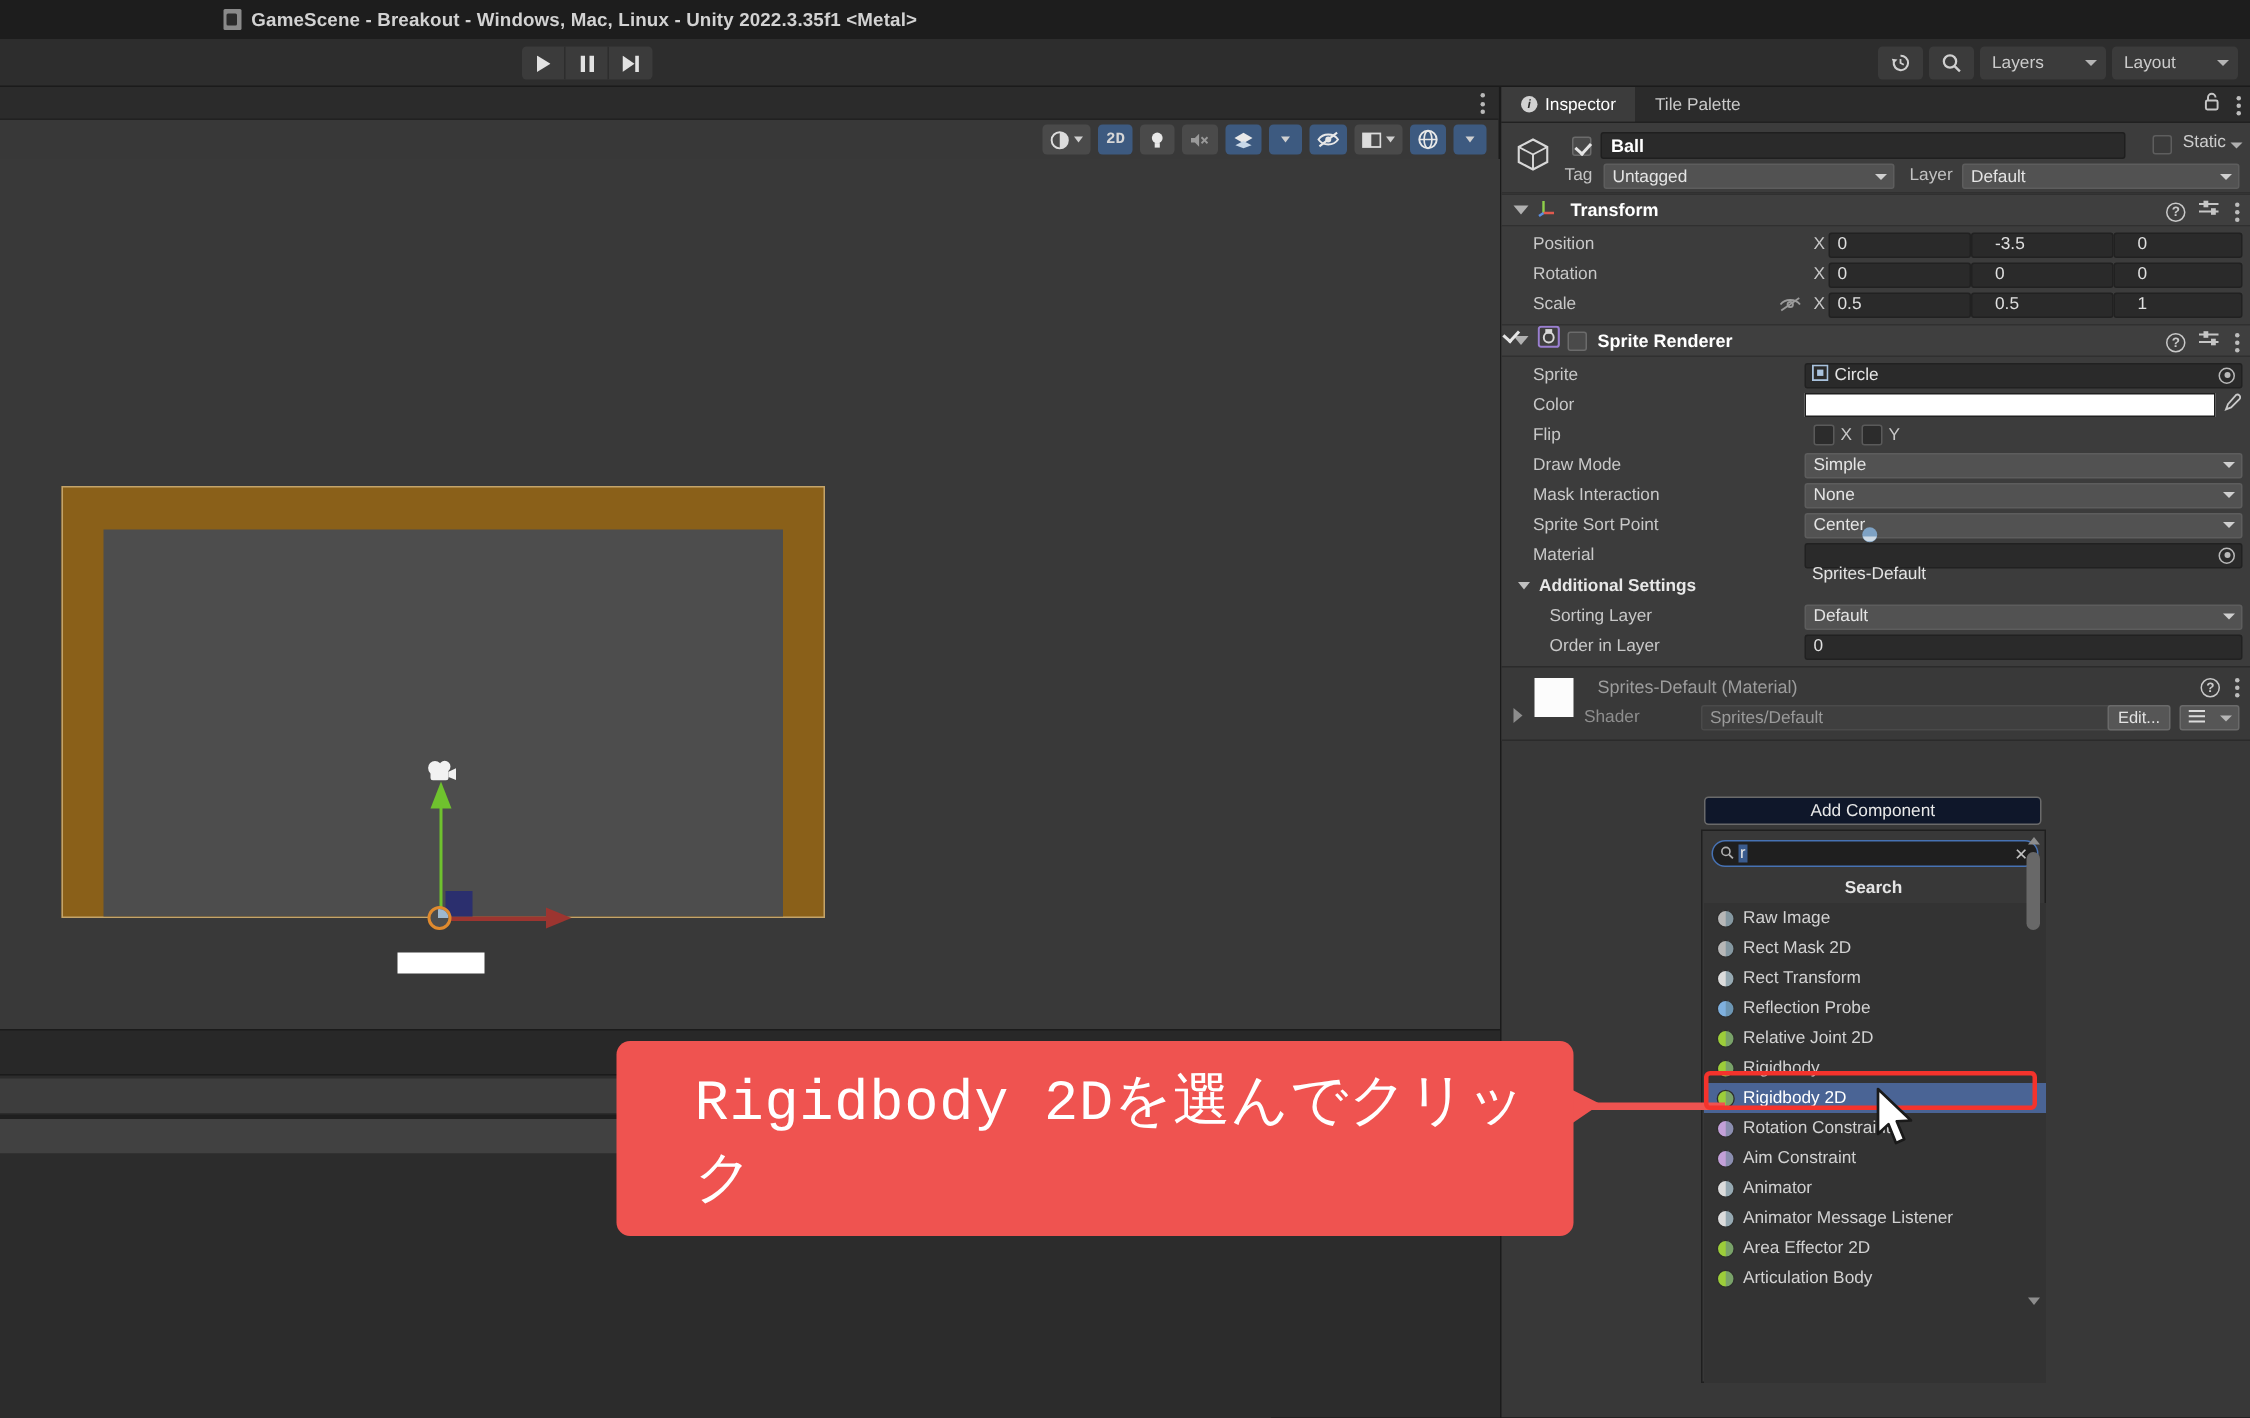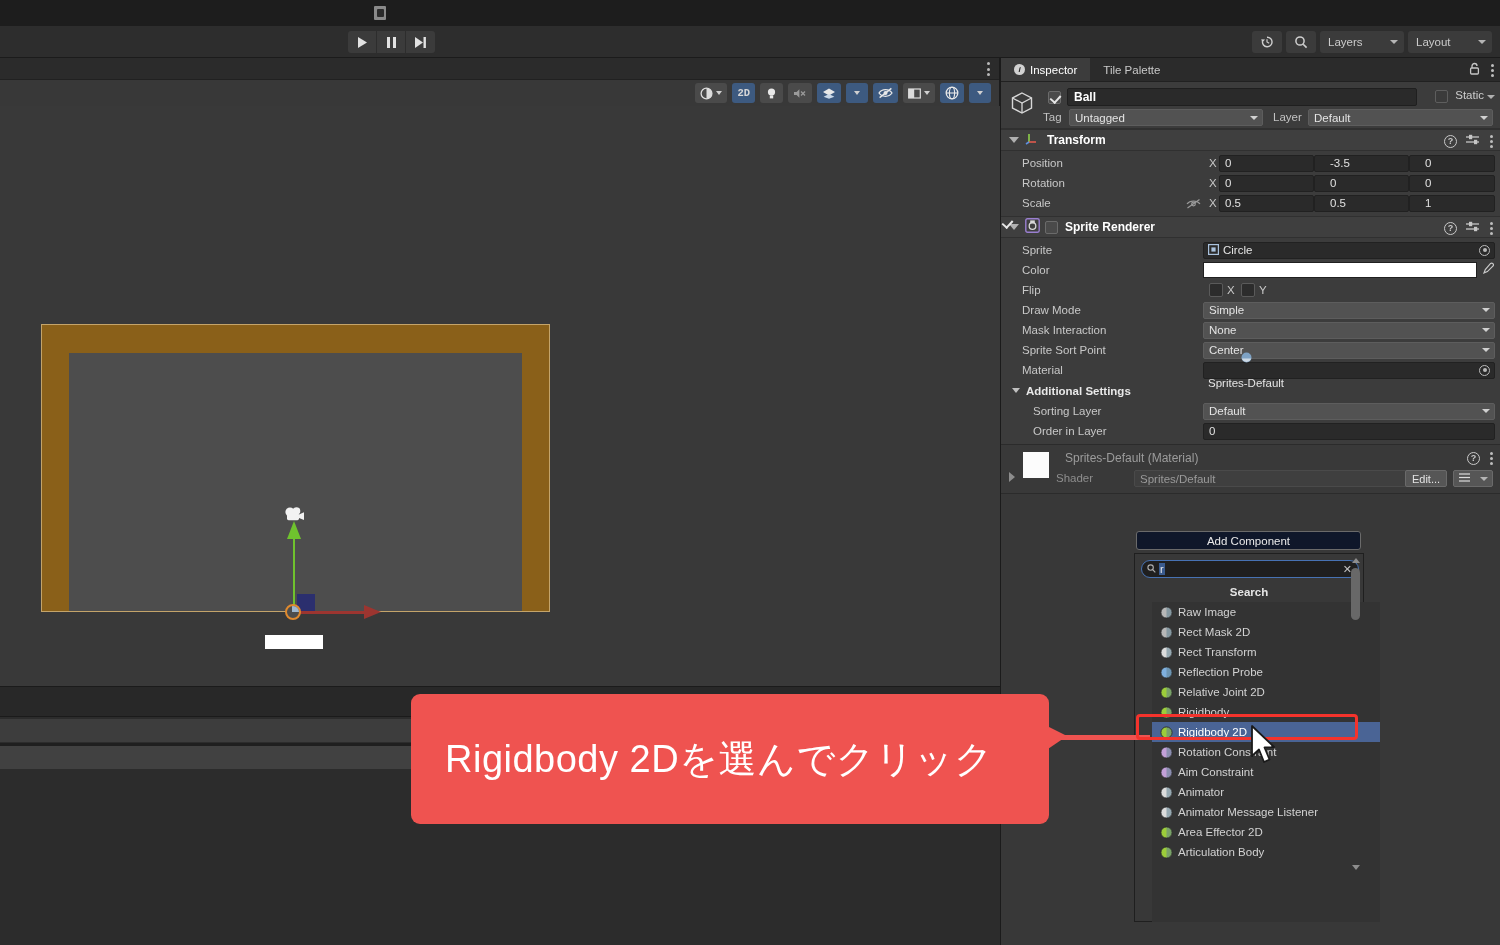--- a/index.html
+++ b/index.html
@@ -329,21 +329,21 @@
   }
   .mag{ color:#a8a8a8; font-size:9px; }
   .search-val{ color:#e8e8e8; font-size:11px; background:#3a5b8e; padding:0 1px; }
   .search-x{ margin-left:auto; color:#c2c2c2; font-size:11px; }
   .search-title{
     position:absolute; left:0; top:28px; width:100%; height:20px;
     display:flex; align-items:center; justify-content:center;
     color:#e5e5e5; font-size:11.5px; font-weight:bold;
   }
   .list-area{
-    position:absolute; left:17px; top:48px; width:228px; height:320px;
+    position:absolute; left:1px; top:48px; width:228px; height:320px;
     background:#333333; overflow:hidden;
   }
   .list-item{
     position:relative; height:20px; display:flex; align-items:center;
     gap:5px; padding-left:8px; color:#d2d2d2; font-size:11.5px;
   }
   .list-item.sel{ background:#4a6495; color:#ffffff; }
   .li-ico{ width:13px; height:13px; flex:none; }
   .scroll-track{
     position:absolute; right:2px; top:4px; width:11px; height:312px;
@@ -360,22 +360,22 @@
   }
 
   
   .callout{
     position:absolute; left:411px; top:694px; width:638px; height:130px;
     background:#ef5350; border-radius:9px;
     display:flex; align-items:center;
     z-index:40;
   }
   .callout-text{
-    color:#ffffff; font-size:38px; padding-left:34px; letter-spacing:.5px;
-    font-family:Liberation Sans, sans-serif;
+    color:#ffffff; font-size:38px; padding-left:52px; letter-spacing:.5px;
+    font-family:Liberation Mono, monospace;
   }
   .callout-tail{
     position:absolute; left:1045px; top:725px; width:22px; height:26px;
     background:#ef5350; z-index:39;
     clip-path:polygon(0 0,100% 42%,0 100%);
   }
   .callout-line{
     position:absolute; left:1060px; top:735px; width:90px; height:5px;
     background:#ef5350; z-index:39;
   }
@@ -389,20 +389,21 @@
   }
 </style>
 </head>
 <body>
 
 <div id="root">
 
   <div class="titlebar">
     <div class="title">
       <span class="unity-doc-icon"></span>
+      <span>GameScene - Breakout - Windows, Mac, Linux - Unity 2022.3.35f1 &lt;Metal&gt;</span>
     </div>
   </div>
 
   <div class="toolbar">
     <div class="play-group">
       <div class="play-btn">
         <svg width="10" height="11" viewBox="0 0 10 11">
             <polygon points="1,0 10,5.5 1,11" fill="#e2e2e2"></polygon>
           </svg>
       </div>

